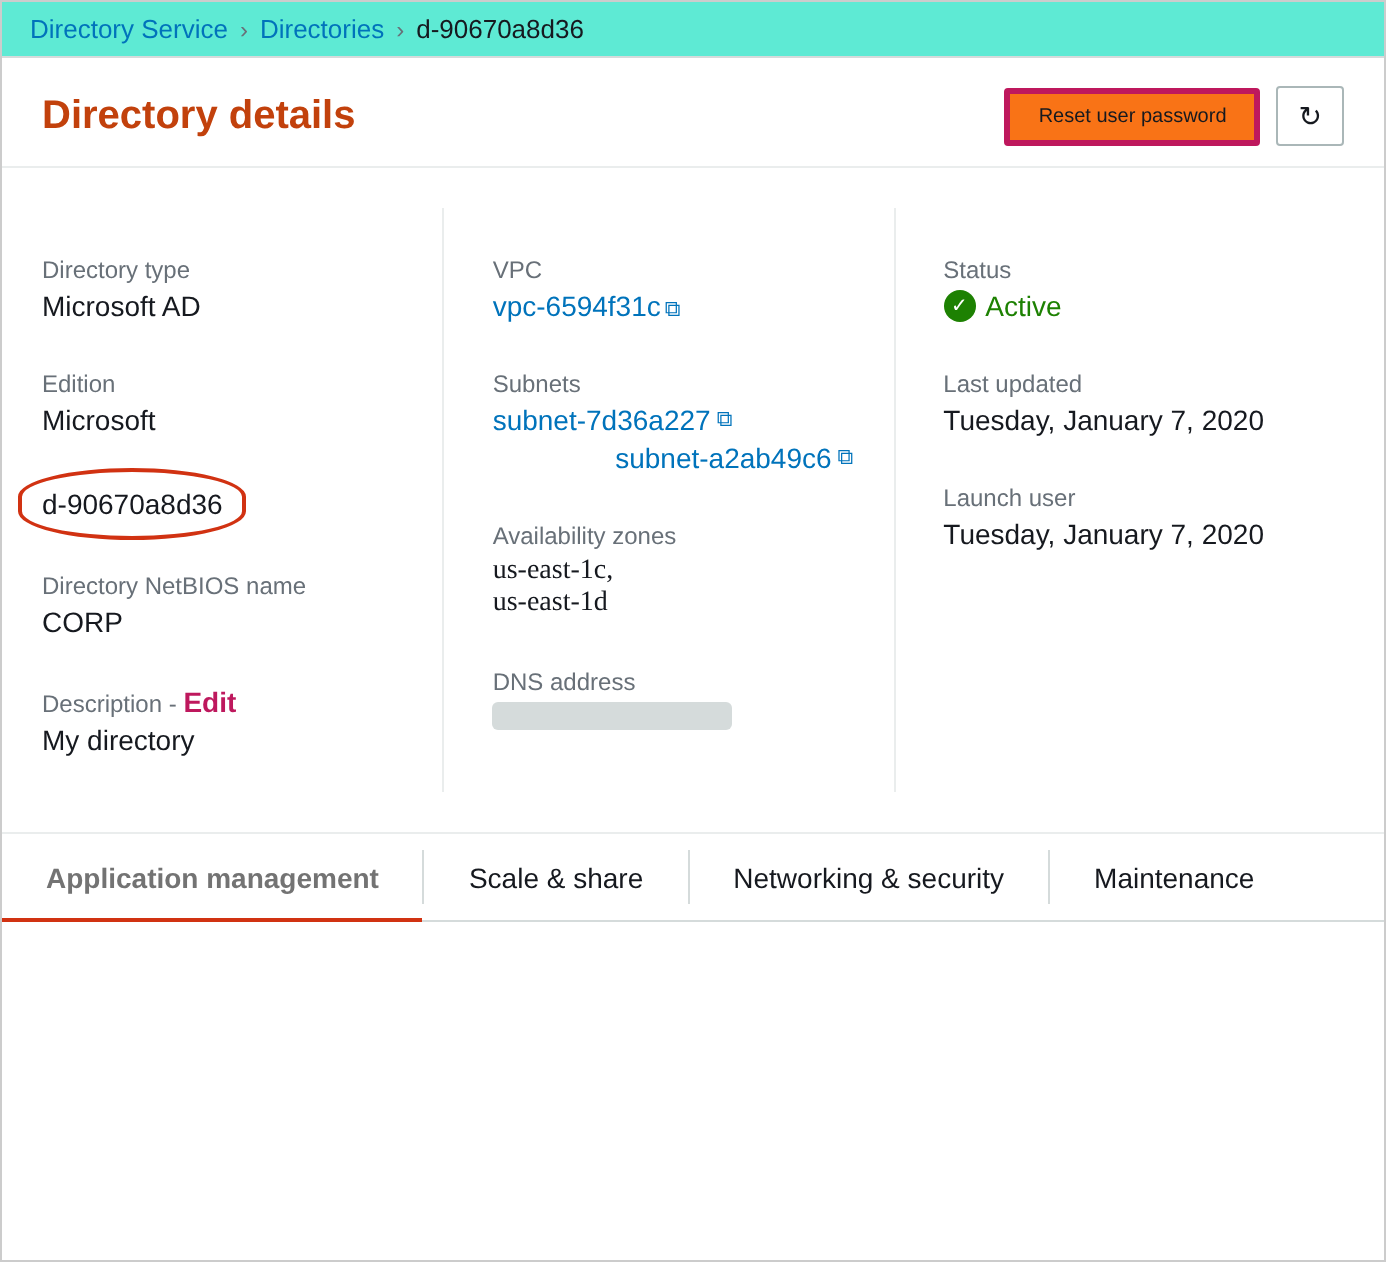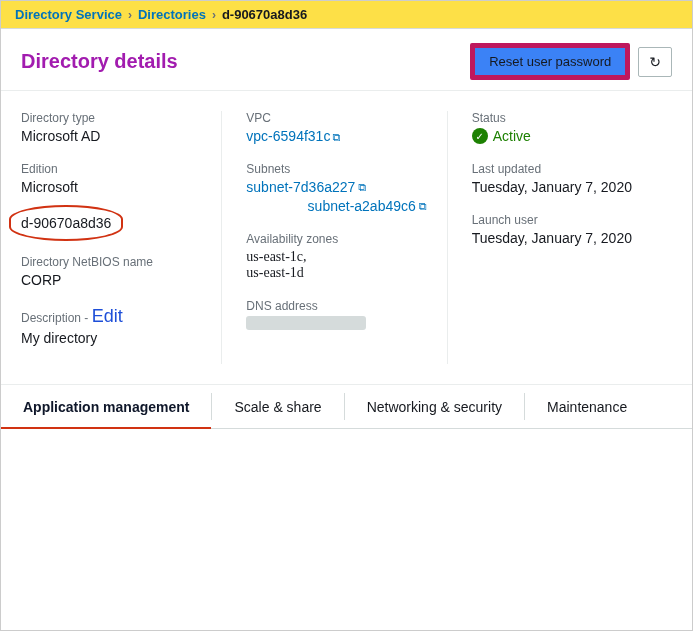--- a/index.html
+++ b/index.html
@@ -1,27 +1,26 @@
 <!DOCTYPE html>
 <html><head>
   <meta charset="utf-8">
   <style>
     * { box-sizing: border-box; margin: 0; padding: 0; }
     body { font-family: 'Amazon Ember', Arial, sans-serif; font-size: 14px; background: #fff; color: #16191f; width: 693px; min-height: 631px; border: 1px solid #ccc; }
 
     
     .breadcrumb-bar {
-      background: #fde047;
+      background: #5eead4;
       padding: 6px 14px;
       display: flex;
       align-items: center;
       gap: 6px;
       font-size: 13px;
       border-bottom: 1px solid #d5dbdb;
-      font-weight: bold;
     }
     .breadcrumb-link {
       color: #0073bb;
       cursor: pointer;
       text-decoration: none;
     }
     .breadcrumb-sep {
       color: #687078;
       font-size: 12px;
     }
@@ -33,34 +32,34 @@
     .page-header {
       display: flex;
       align-items: center;
       justify-content: space-between;
       padding: 14px 20px 10px 20px;
       border-bottom: 1px solid #eaeded;
     }
     .page-title {
       font-size: 20px;
       font-weight: 700;
-      color: #a21caf;
+      color: #c2410c;
     }
     .header-actions {
       display: flex;
       align-items: center;
       gap: 8px;
     }
     .btn-reset {
       padding: 6px 14px;
-      border: 5px solid #be185d;
-      background: #3b82f6;
+      border: 3px solid #be185d;
+      background: #f97316;
       border-radius: 2px;
       cursor: pointer;
-      font-size: 13px;
+      font-size: 10px;
       color: #16191f;
     }
     .btn-refresh {
       padding: 6px 10px;
       border: 1px solid #aab7b8;
       background: #fff;
       border-radius: 2px;
       cursor: pointer;
       font-size: 14px;
       color: #16191f;
@@ -78,20 +77,21 @@
     .details-col {
       flex: 1;
       padding-right: 20px;
     }
     .details-col:not(:first-child) {
       border-left: 1px solid #eaeded;
       padding-left: 24px;
     }
     .detail-group {
       margin-bottom: 18px;
+      margin-top: 24px;
     }
     .detail-label {
       font-size: 12px;
       color: #687078;
       margin-bottom: 3px;
     }
     .detail-value {
       font-size: 14px;
       color: #16191f;
     }
@@ -133,23 +133,24 @@
       display: flex;
       align-items: center;
       justify-content: center;
       color: white;
       font-size: 10px;
       flex-shrink: 0;
     }
 
     
     .edit-link {
-      color: #1d4ed8;
-      cursor: pointer;
-      font-size: 18px;
+      color: #be185d;
+      cursor: pointer;
+      font-size: 14px;
+      font-weight: bold;
     }
 
     
     .dns-blurred {
       background: #d5dbdb;
       border-radius: 3px;
       height: 14px;
       width: 120px;
       display: inline-block;
     }
@@ -171,21 +172,21 @@
     .tab-item {
       padding: 14px 22px 12px 22px;
       cursor: pointer;
       font-size: 14px;
       color: #16191f;
       border-bottom: 2px solid transparent;
       margin-bottom: -1px;
       white-space: nowrap;
     }
     .tab-item.active {
-      color: #0f172a;
+      color: #737373;
       border-bottom: 2px solid #d13212;
       font-weight: 600;
     }
     .tab-divider {
       border-left: 1px solid #d5dbdb;
       margin: 8px 0;
     }
   </style>
 </head>
 <body>

